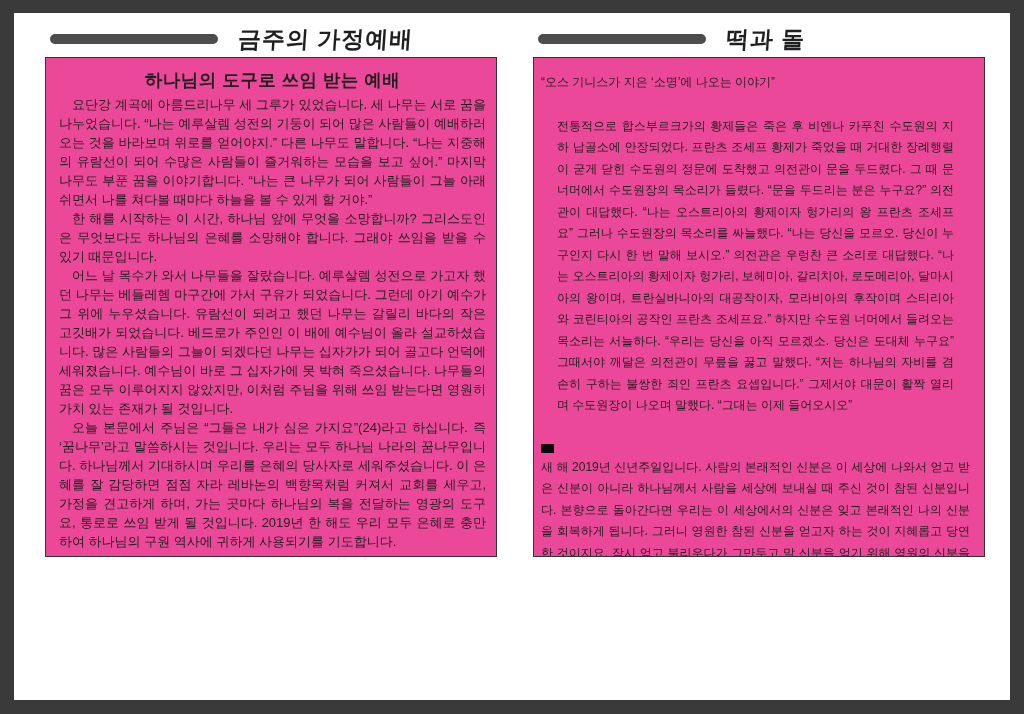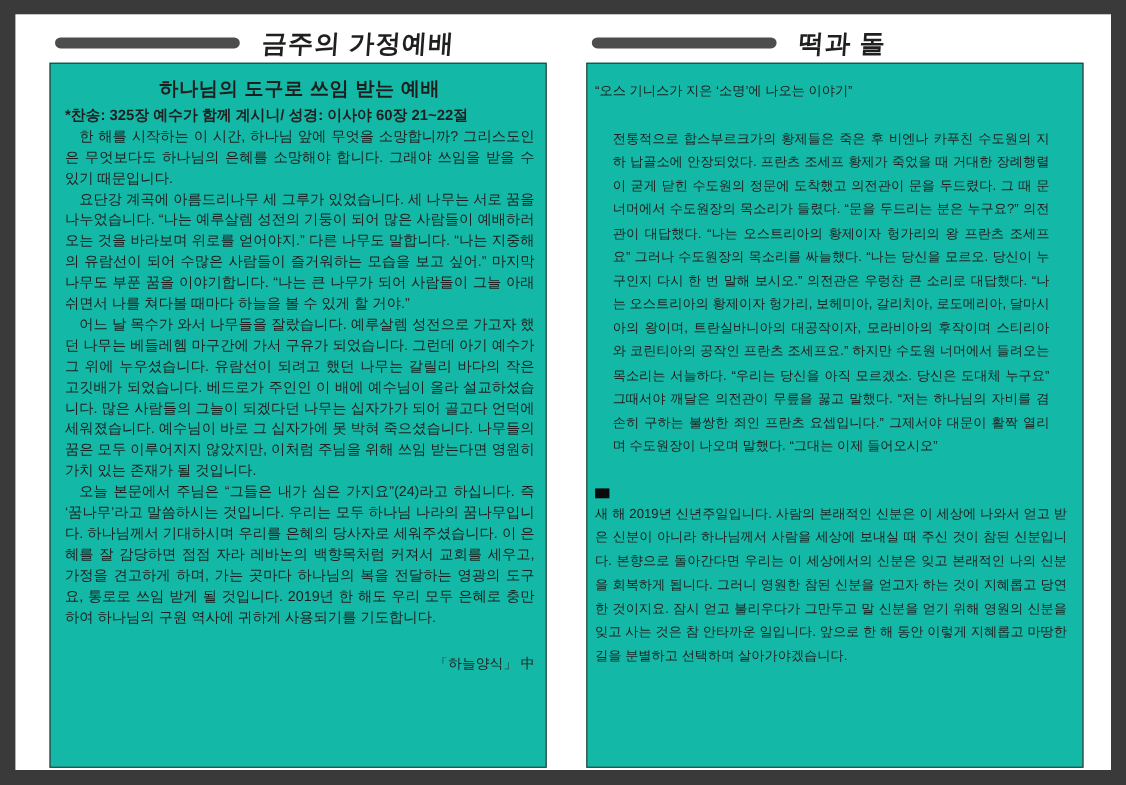--- a/index.html
+++ b/index.html
@@ -27,23 +27,23 @@
     display:inline-block;width:168px;height:10px;
     background:#4d4d4d;border-radius:6px;flex:none;
     margin-left:5px;margin-right:20px;
   }
   .header-title{
     font-weight:800;font-size:23px;letter-spacing:1px;
     transform:skewX(-4deg);white-space:nowrap;
   }
   .textbox{
     box-sizing:border-box;
-    height:641px;
+    height:500px;
     border:1.5px solid #333333;
-    background:#14b8a6;
+    background:#ec4899;
     overflow:hidden;
   }
   .page-left .textbox{
     padding:6px 10px 0 13px;
     font-size:13px;line-height:19px;
   }
   .sermon-title{
     font-size:17.5px;font-weight:700;text-align:center;
     margin:7px 0 5px 0;letter-spacing:0.5px;
   }
@@ -73,23 +73,22 @@
 
 <div class="sheet">
 
   <div class="page page-left">
     <div class="page-header">
       <span class="header-bar"></span>
       <span class="header-title">금주의 가정예배</span>
     </div>
     <div class="textbox">
       <div class="sermon-title">하나님의 도구로 쓰임 받는 예배</div>
-      <p class="bodyp subtitle">*찬송: 325장 예수가 함께 계시니/ 성경: 이사야 60장 21~22절</p>
+      <p class="bodyp indent">요단강 계곡에 아름드리나무 세 그루가 있었습니다. 세 나무는 서로 꿈을 나누었습니다. “나는 예루살렘 성전의 기둥이 되어 많은 사람들이 예배하러 오는 것을 바라보며 위로를 얻어야지.” 다른 나무도 말합니다. “나는 지중해의 유람선이 되어 수많은 사람들이 즐거워하는 모습을 보고 싶어.” 마지막 나무도 부푼 꿈을 이야기합니다. “나는 큰 나무가 되어 사람들이 그늘 아래 쉬면서 나를 쳐다볼 때마다 하늘을 볼 수 있게 할 거야.”</p>
       <p class="bodyp indent">한 해를 시작하는 이 시간, 하나님 앞에 무엇을 소망합니까? 그리스도인은 무엇보다도 하나님의 은혜를 소망해야 합니다. 그래야 쓰임을 받을 수 있기 때문입니다.</p>
-      <p class="bodyp indent">요단강 계곡에 아름드리나무 세 그루가 있었습니다. 세 나무는 서로 꿈을 나누었습니다. “나는 예루살렘 성전의 기둥이 되어 많은 사람들이 예배하러 오는 것을 바라보며 위로를 얻어야지.” 다른 나무도 말합니다. “나는 지중해의 유람선이 되어 수많은 사람들이 즐거워하는 모습을 보고 싶어.” 마지막 나무도 부푼 꿈을 이야기합니다. “나는 큰 나무가 되어 사람들이 그늘 아래 쉬면서 나를 쳐다볼 때마다 하늘을 볼 수 있게 할 거야.”</p>
       <p class="bodyp indent">어느 날 목수가 와서 나무들을 잘랐습니다. 예루살렘 성전으로 가고자 했던 나무는 베들레헴 마구간에 가서 구유가 되었습니다. 그런데 아기 예수가 그 위에 누우셨습니다. 유람선이 되려고 했던 나무는 갈릴리 바다의 작은 고깃배가 되었습니다. 베드로가 주인인 이 배에 예수님이 올라 설교하셨습니다. 많은 사람들의 그늘이 되겠다던 나무는 십자가가 되어 골고다 언덕에 세워졌습니다. 예수님이 바로 그 십자가에 못 박혀 죽으셨습니다. 나무들의 꿈은 모두 이루어지지 않았지만, 이처럼 주님을 위해 쓰임 받는다면 영원히 가치 있는 존재가 될 것입니다.</p>
       <p class="bodyp indent">오늘 본문에서 주님은 “그들은 내가 심은 가지요”(24)라고 하십니다. 즉 ‘꿈나무’라고 말씀하시는 것입니다. 우리는 모두 하나님 나라의 꿈나무입니다. 하나님께서 기대하시며 우리를 은혜의 당사자로 세워주셨습니다. 이 은혜를 잘 감당하면 점점 자라 레바논의 백향목처럼 커져서 교회를 세우고, 가정을 견고하게 하며, 가는 곳마다 하나님의 복을 전달하는 영광의 도구요, 통로로 쓰임 받게 될 것입니다. 2019년 한 해도 우리 모두 은혜로 충만하여 하나님의 구원 역사에 귀하게 사용되기를 기도합니다.</p>
       <p class="bodyp source">「하늘양식」 中</p>
     </div>
   </div>
 
   <div class="page page-right">
     <div class="page-header">
       <span class="header-bar"></span>
       <span class="header-title">떡과 돌</span>

